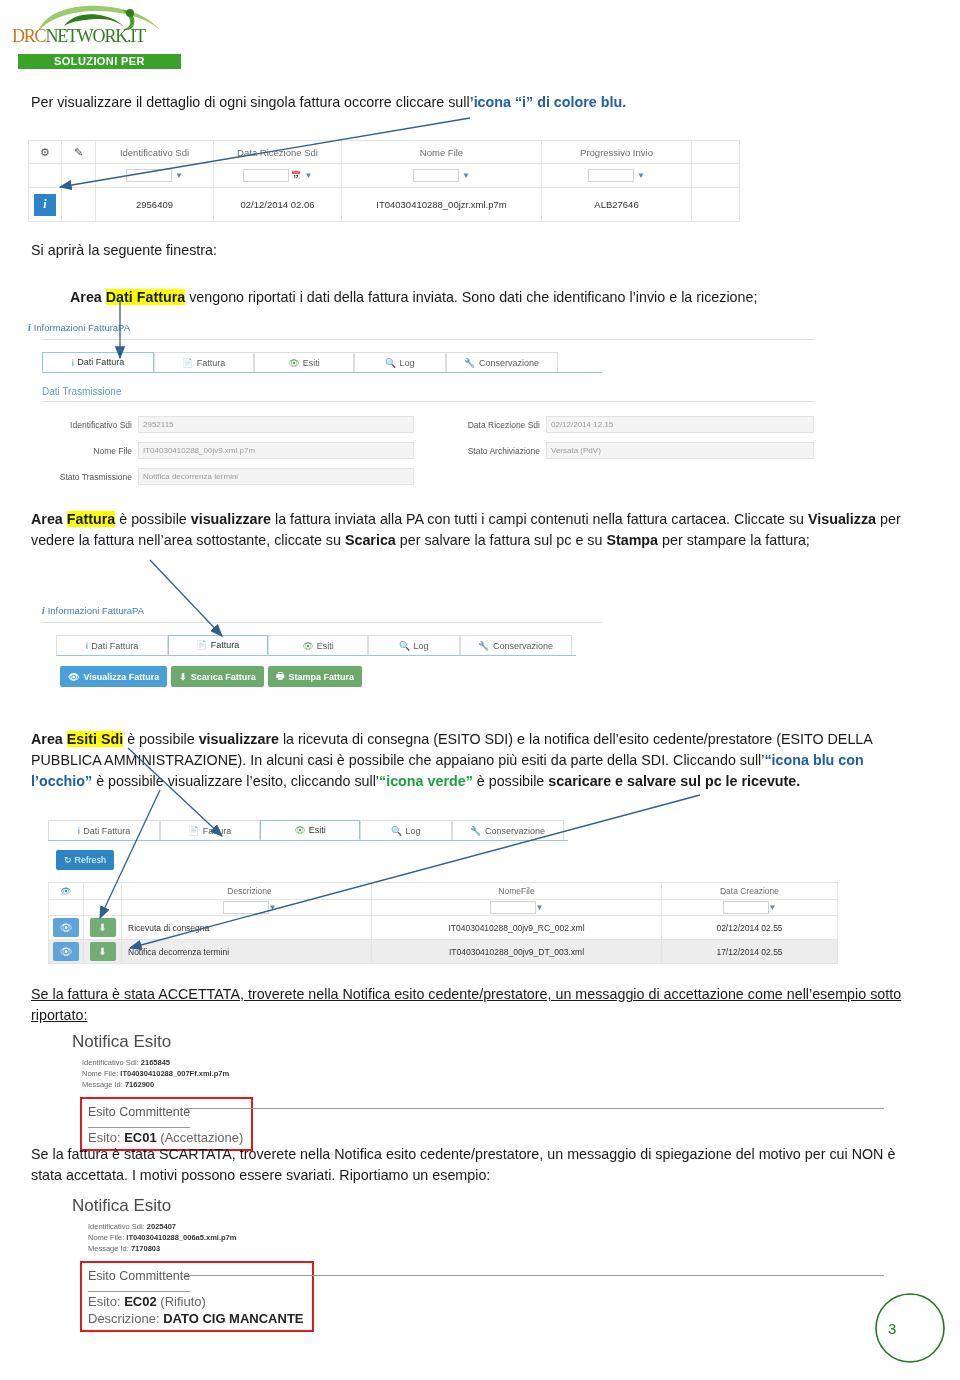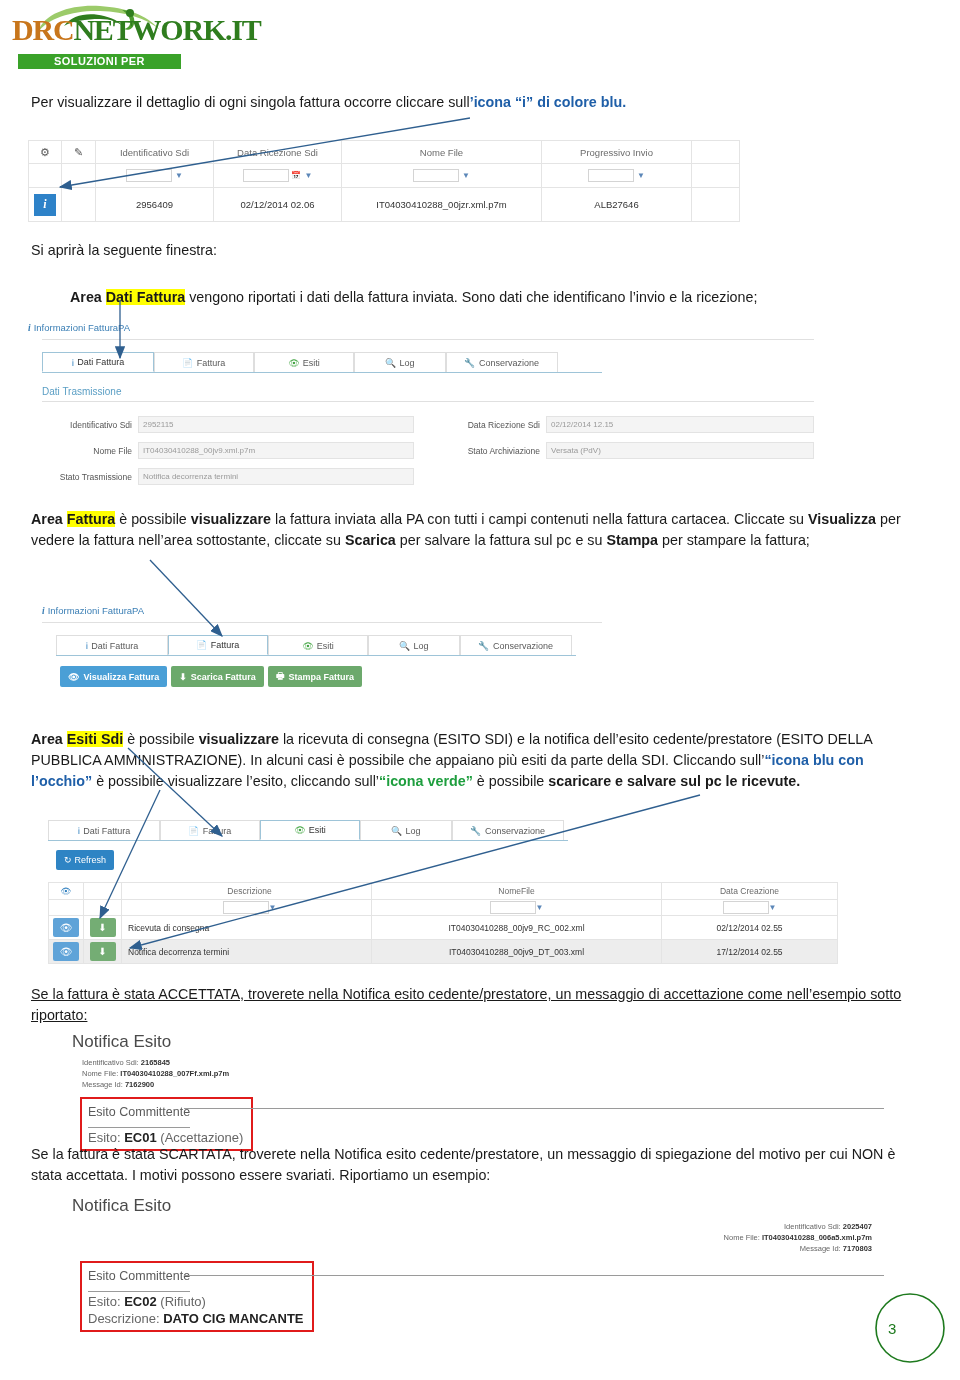--- a/index.html
+++ b/index.html
@@ -9,22 +9,22 @@
     background: #ffffff;
     font-family: "Liberation Sans", sans-serif;
     color: #1a1a1a;
     position: relative;
     overflow: hidden;
   }
 
   
   .logo-wrap { position:absolute; left:10px; top:4px; width:178px; height:66px; }
   .logo-swirl { position:absolute; left:24px; top:0px; width:130px; height:30px; }
-  .logo-word { position:absolute; left:2px; top:9px; width:174px; height:28px;
-    font-family:"Liberation Serif", serif; font-weight:bold; font-size:30px;
+  .logo-word { position:absolute; left:2px; top:22px; width:174px; height:28px;
+    font-family:"Liberation Serif", serif; font-weight:normal; font-size:18px;
     letter-spacing:-1.2px; white-space:nowrap; }
   .logo-word .drc { color:#c8761c; }
   .logo-word .net { color:#2f7d1e; }
   .logo-bar { position:absolute; left:8px; top:50px; width:163px; height:15px;
     background:#3aa229; color:#ffffff; font-size:11px; font-weight:bold;
     letter-spacing:0.4px; text-align:center; line-height:15px;
     font-family:"Liberation Sans", sans-serif; }
 
   
   .para { position:absolute; font-size:14.3px; line-height:21px; color:#1a1a1a; }
@@ -420,21 +420,21 @@
   <div class="redbox" style="margin-left:8px;">
     <div class="rb-h">Esito Committente</div>
     <div class="rb-l"><span>Esito:</span> <b>EC01</b> <span>(Accettazione)</span></div>
   </div>
 </div>
 
 <div class="para" style="left:31px; top:1144px; width:880px;">Se la fattura è stata SCARTATA, troverete nella Notifica esito cedente/prestatore, un messaggio di spiegazione del motivo per cui NON è stata accettata. I motivi possono essere svariati. Riportiamo un esempio:</div>
 
 <div class="notif" style="left:72px; top:1196px; width:800px;">
   <div class="ntitle">Notifica Esito</div>
-  <div class="meta" style="margin-left:0;text-align:right;">
+  <div class="meta" style="margin-left:16px;">
     <div><span>Identificativo Sdi:</span> <b>2025407</b></div>
     <div><span>Nome File:</span> <b>IT04030410288_006a5.xml.p7m</b></div>
     <div><span>Message Id:</span> <b>7170803</b></div>
   </div>
   <div class="longrule" style="left:112px; top:79px; width:700px;"></div>
   <div class="redbox" style="margin-left:8px;">
     <div class="rb-h">Esito Committente</div>
     <div class="rb-l"><span>Esito:</span> <b>EC02</b> <span>(Rifiuto)</span></div>
     <div class="rb-l"><span>Descrizione:</span> <b>DATO CIG MANCANTE</b></div>
   </div>

